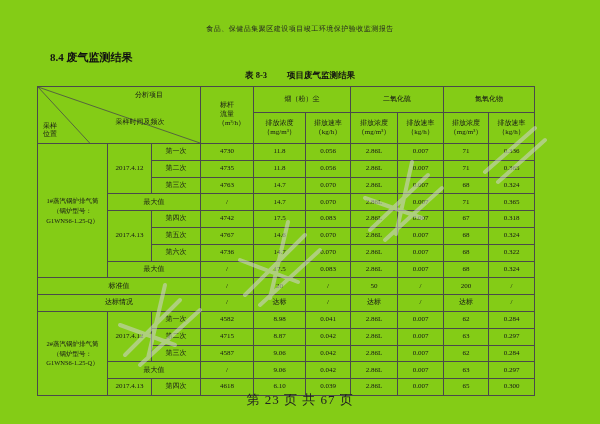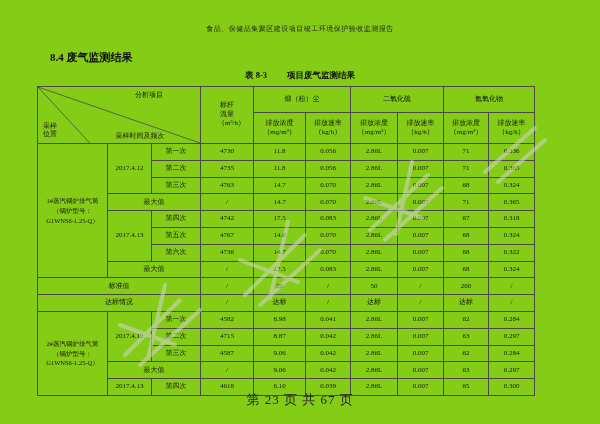--- a/index.html
+++ b/index.html
@@ -25,21 +25,21 @@
   }
   .monitor thead tr.group-row th{height:25px;}
   .monitor thead tr.sub-row th{height:30px;}
   .monitor tbody td{height:15.8px;}
   .monitor td.loc{font-size:6.5px;line-height:1.5;padding:0 3px;}
   th.diag{position:relative;padding:0;margin-top:40px;}
   .diag-svg{position:absolute;left:0;top:0;width:100%;height:100%;}
   .diag-analysis{position:absolute;top:4px;left:64px;right:4px;text-align:center;}
   .diag-pos{position:absolute;bottom:4px;left:4px;width:16px;text-align:center;
     line-height:1.25;}
-  .diag-time{position:absolute;bottom:2px;left:48px;right:6px;text-align:center;font-family:Liberation Serif, serif;}
+  .diag-time{position:absolute;bottom:16px;left:48px;right:6px;text-align:center;font-family:Liberation Serif, serif;}
   .two-line span{display:block;}
   .flow-wrap{display:inline-block;width:18px;line-height:1.3;}
   .watermark{position:absolute;left:30px;top:110px;pointer-events:none;}
   .footer{position:absolute;top:391px;left:0;right:0;text-align:center;
     font-size:13px;color:#222;letter-spacing:1px;}
 </style>
 </head>
 <body>
 
 <div class="page">

